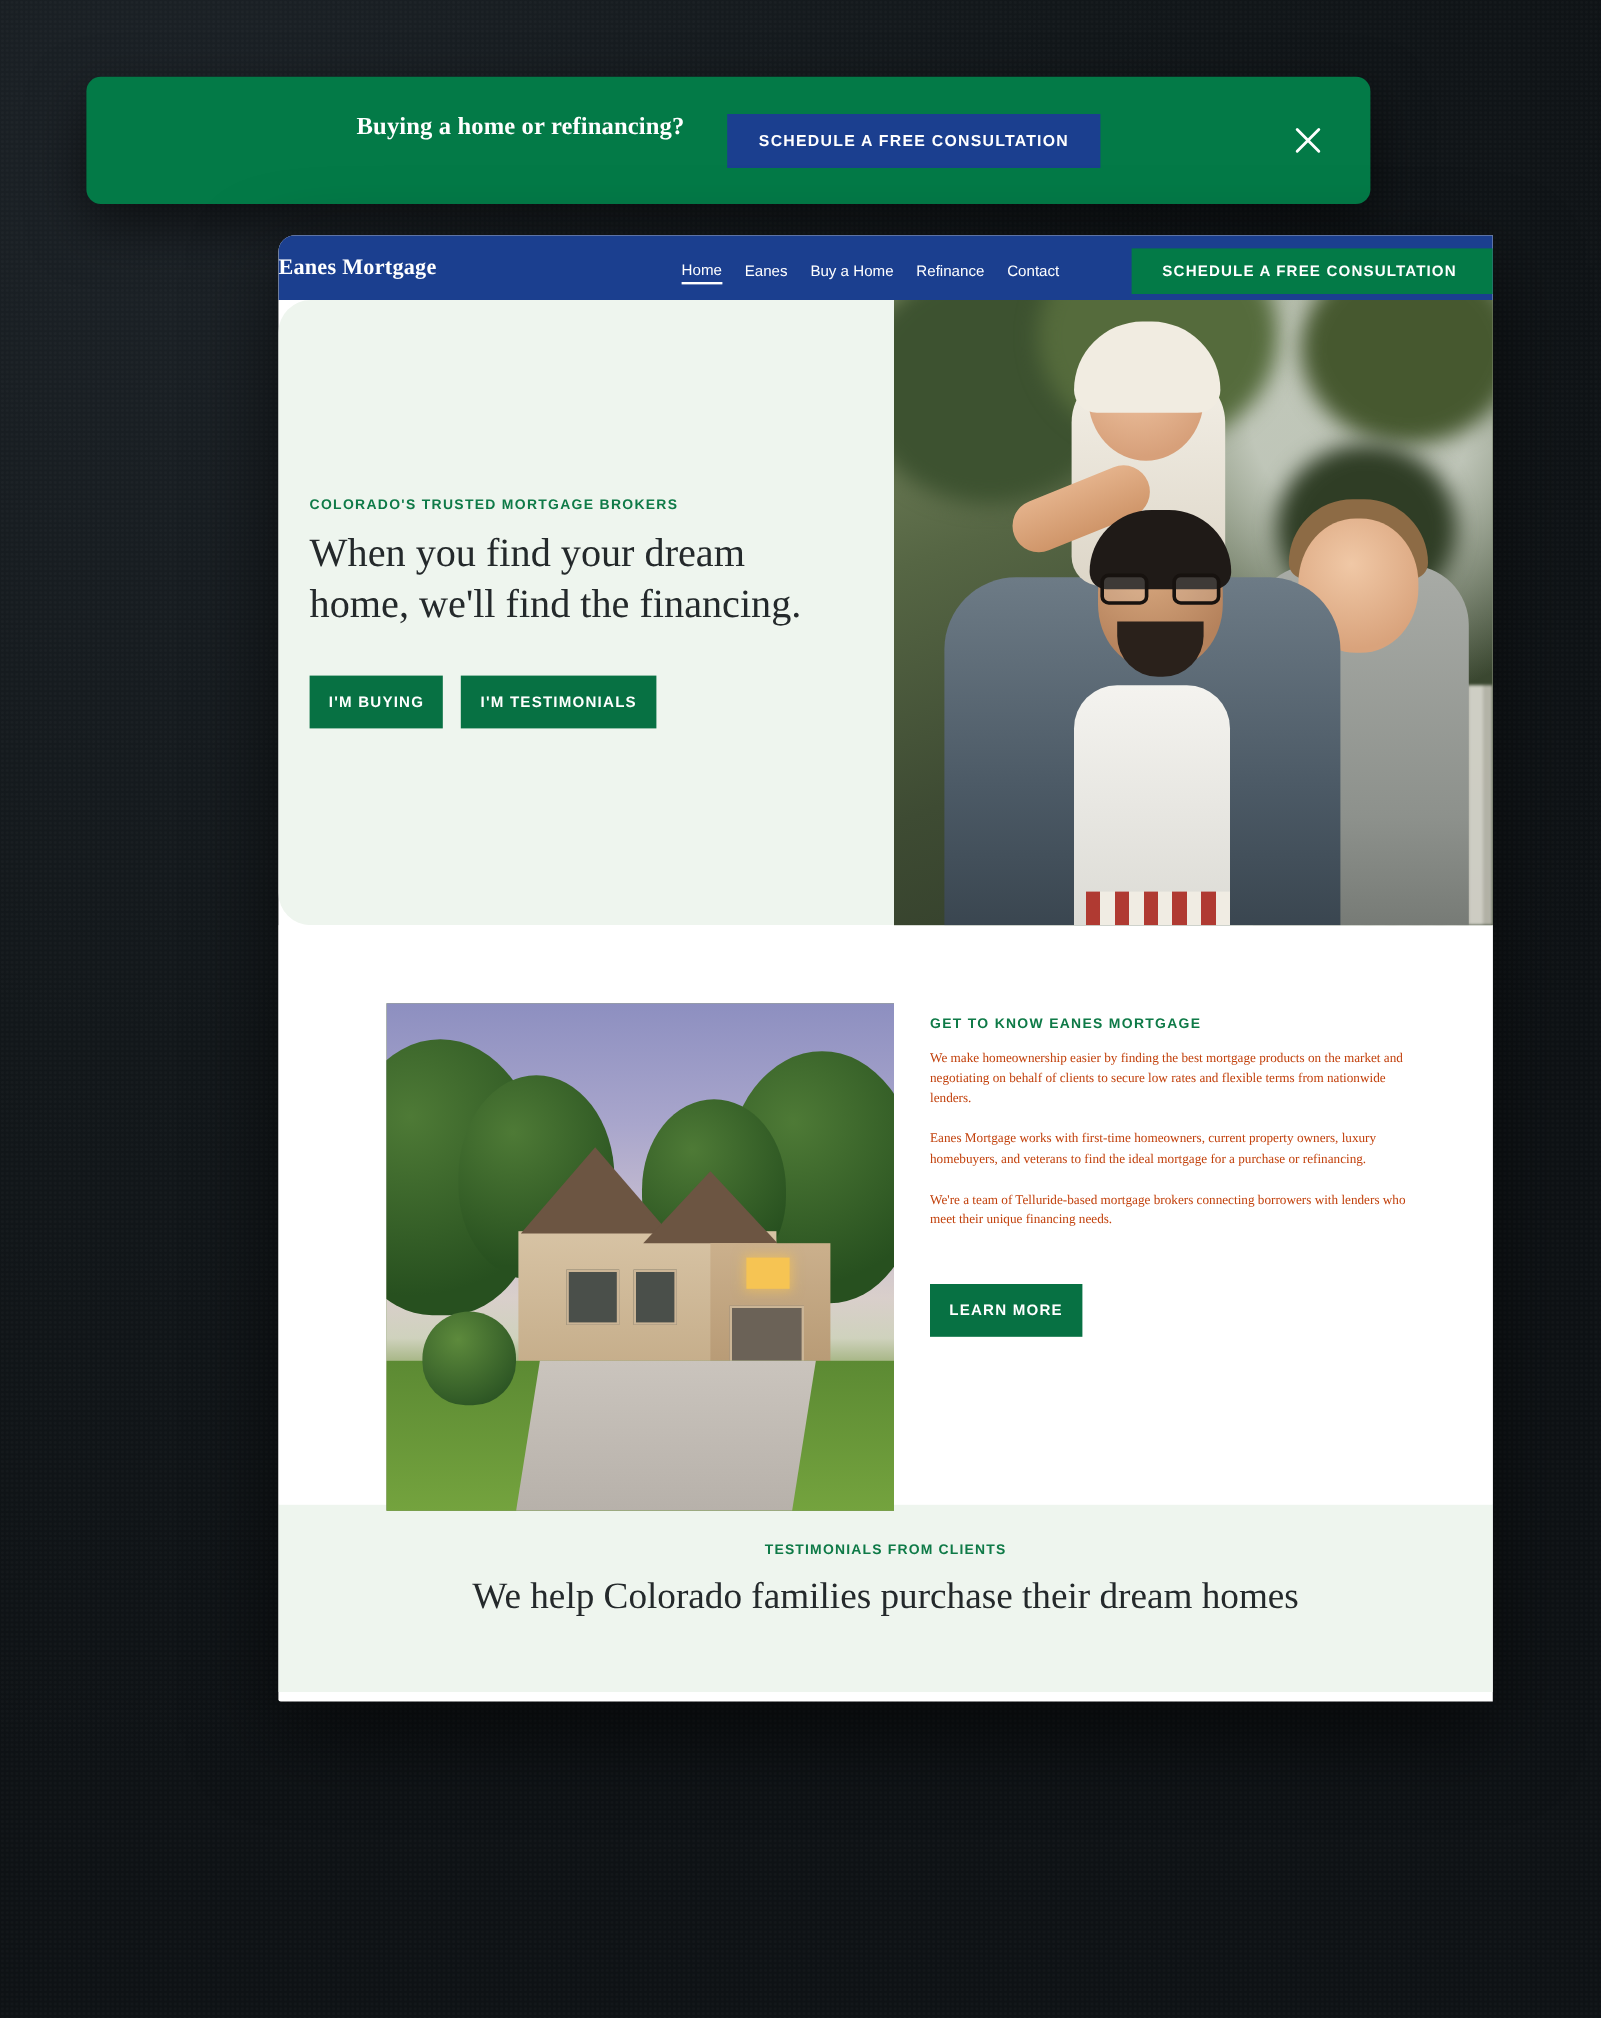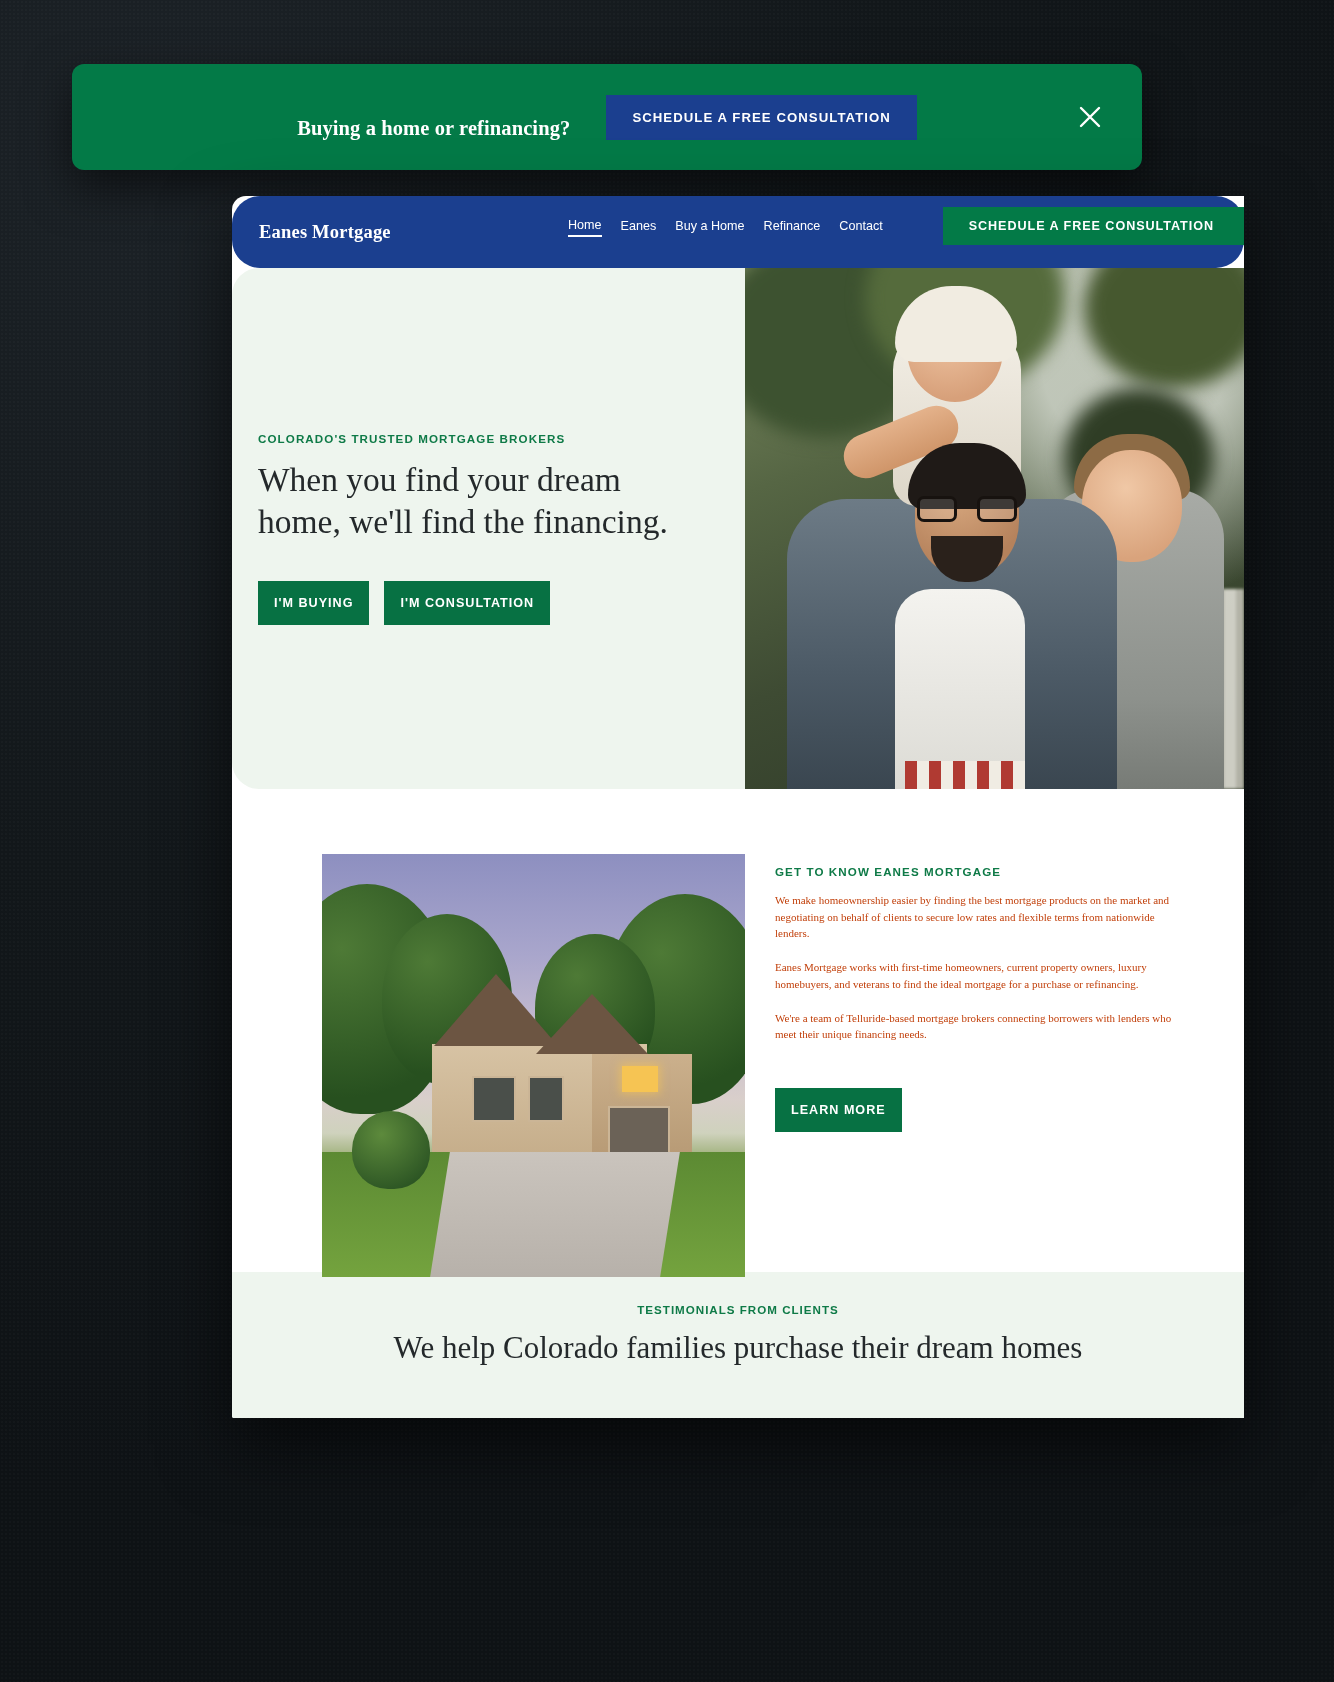--- a/index.html
+++ b/index.html
@@ -46,21 +46,21 @@
     height: 106px;
     background: #037a47;
     border-radius: 12px;
     display: flex;
     align-items: center;
     justify-content: center;
     box-shadow: 0 18px 46px rgba(0,0,0,.55);
   }
   .banner-inner {
     display: flex;
-    align-items: flex-end;
+    align-items: flex-start;
     gap: 36px;
   }
   .banner-text {
     font-family: "Liberation Serif", serif;
     font-weight: 700;
     font-size: 20.5px;
     color: #ffffff;
     letter-spacing: .1px;
   }
   .banner-cta {
@@ -97,27 +97,25 @@
     height: 1222px;
     background: #ffffff;
     border-top-left-radius: 14px;
     border-bottom-left-radius: 2px;
     overflow: hidden;
     box-shadow: 0 26px 70px rgba(0,0,0,.6);
   }
 
   
   .nav {
-    height: 72px;
+    height: 54px;
     background: #1b3f8f;
     display: flex;
     align-items: center;
     position: relative;
-    padding-left: 27px;
-    border-radius: 28px;
   }
   .logo {
     font-family: "Liberation Serif", serif;
     font-weight: 700;
     font-size: 18.5px;
     color: #ffffff;
     letter-spacing: .2px;
   }
   .nav-links {
     position: absolute;
@@ -464,21 +462,21 @@
 
       <button class="nav-cta">SCHEDULE A FREE CONSULTATION</button>
     </div>
 
     <div class="hero">
       <div class="hero-copy">
         <div class="eyebrow">COLORADO'S TRUSTED MORTGAGE BROKERS</div>
         <h1 class="hero-title">When you find your dream home, we'll find the financing.</h1>
         <div class="hero-buttons">
           <button class="btn-green">I'M BUYING</button>
-          <button class="btn-green">I'M CONSULTATION</button>
+          <button class="btn-green">I'M TESTIMONIALS</button>
         </div>
       </div>
 
       <div class="hero-photo">
         <div class="hp-bg"></div>
         <div class="hp-blur-leaf" style="left:-30px;top:-30px;width:220px;height:200px;background:#3d5230;"></div>
         <div class="hp-blur-leaf" style="left:120px;top:-60px;width:200px;height:180px;background:#556b3c;"></div>
         <div class="hp-blur-leaf" style="right:-20px;top:-40px;width:180px;height:160px;background:#46582f;"></div>
         <div class="hp-blur-leaf" style="right:30px;top:120px;width:150px;height:140px;background:#2f3d25;"></div>
         <div class="hp-fence"></div>

